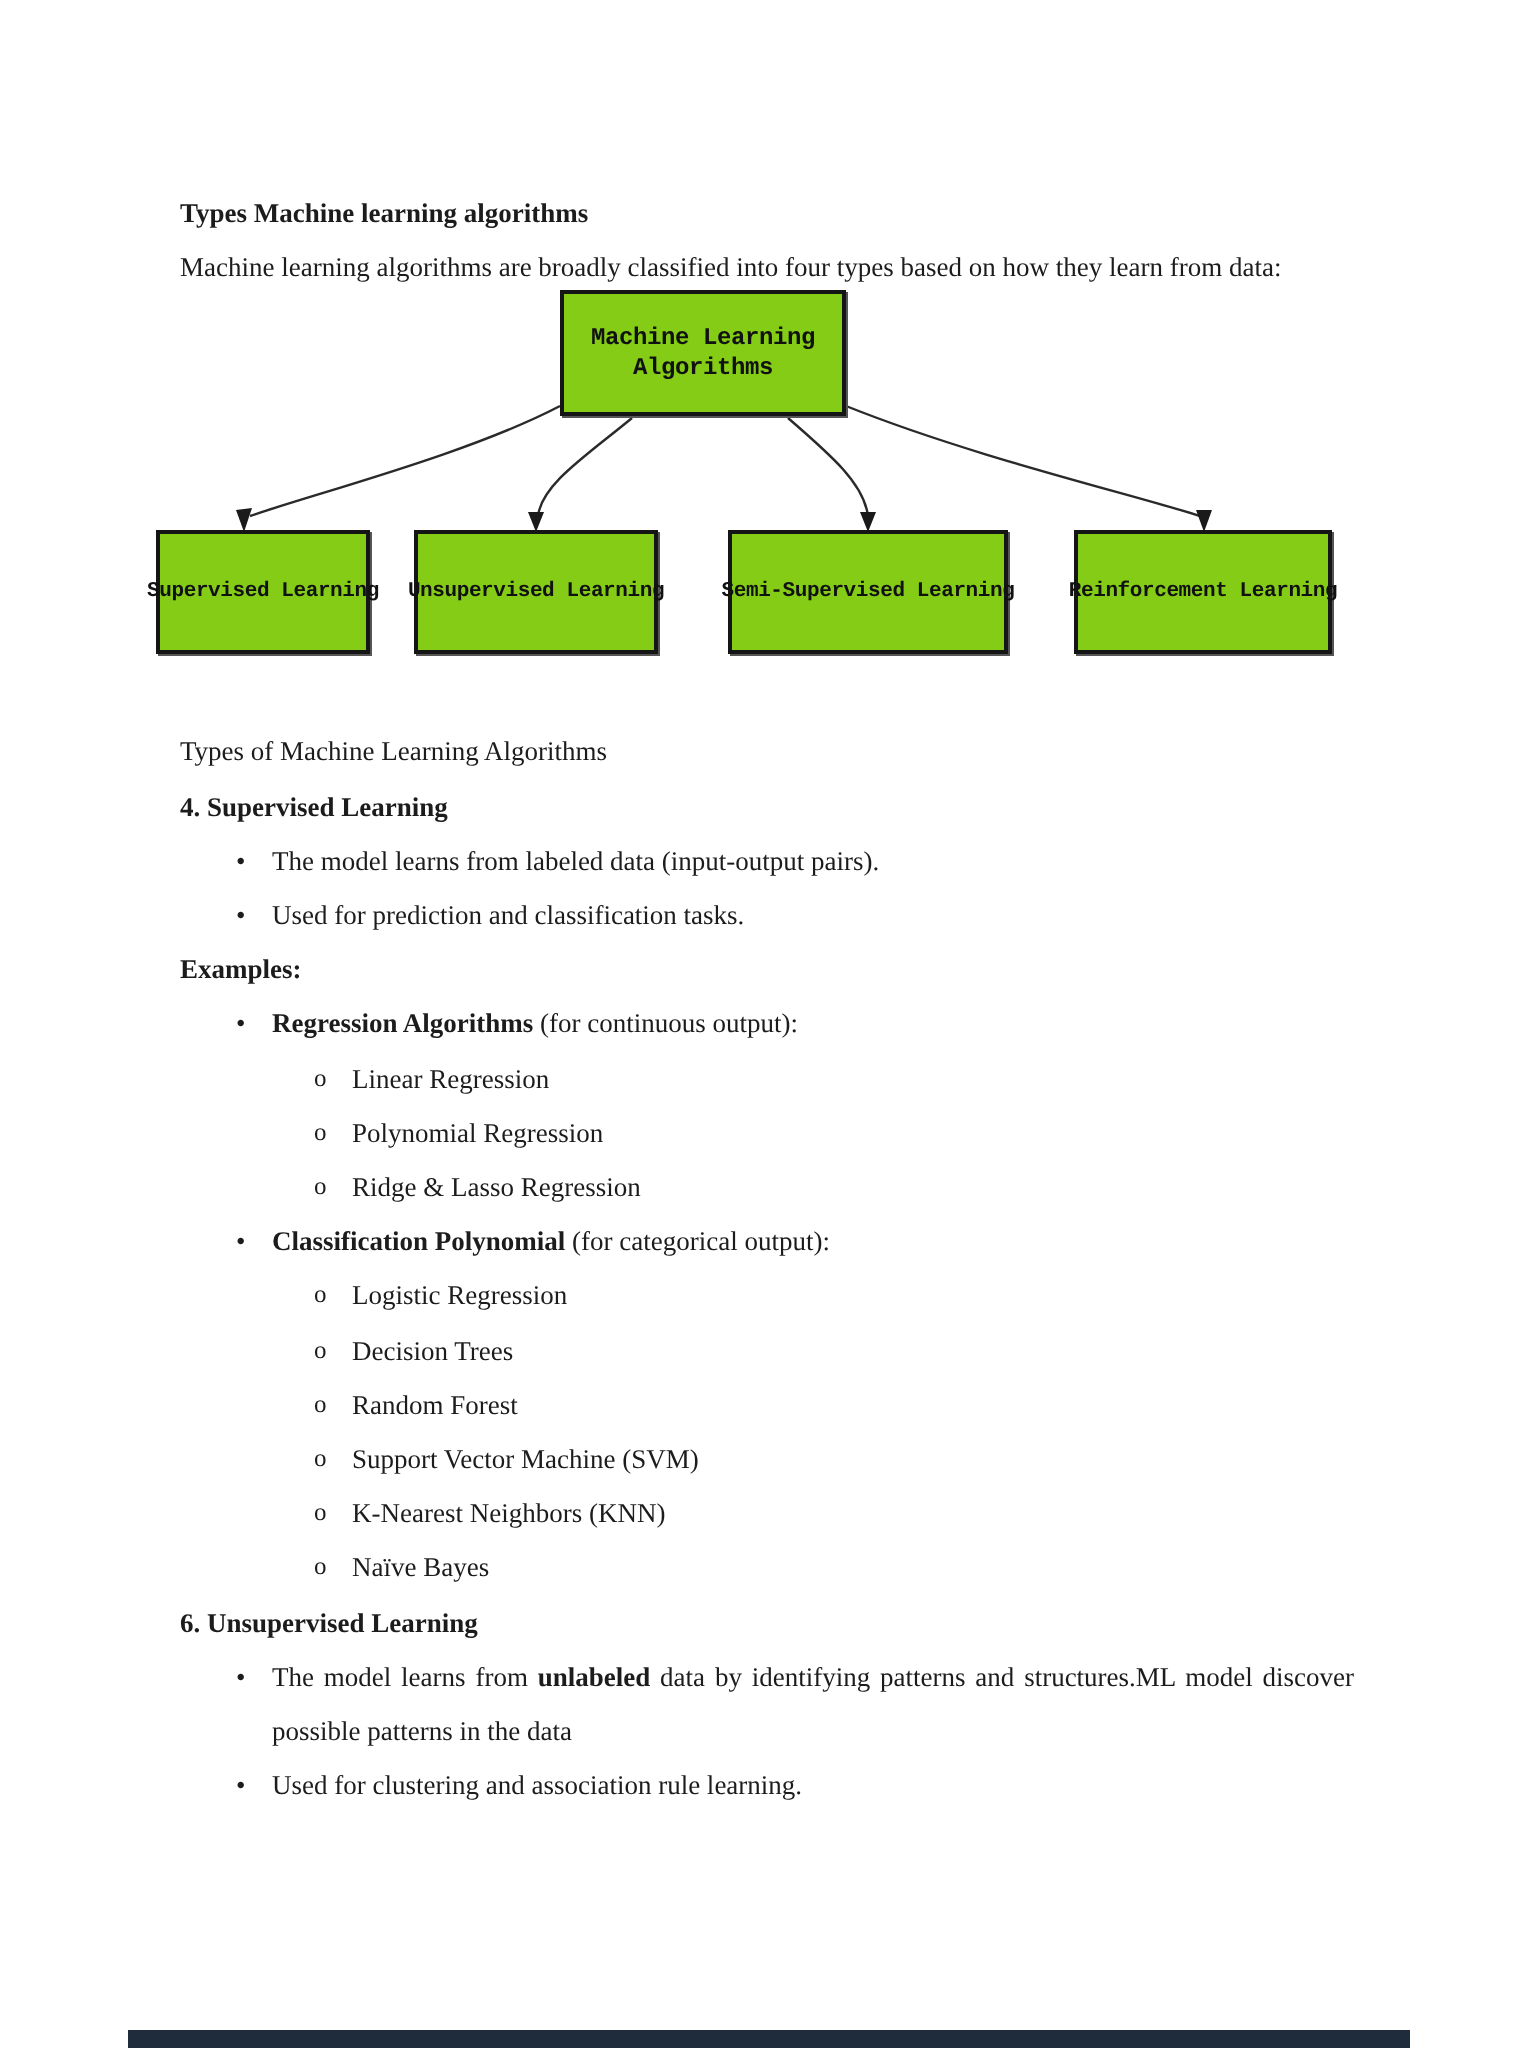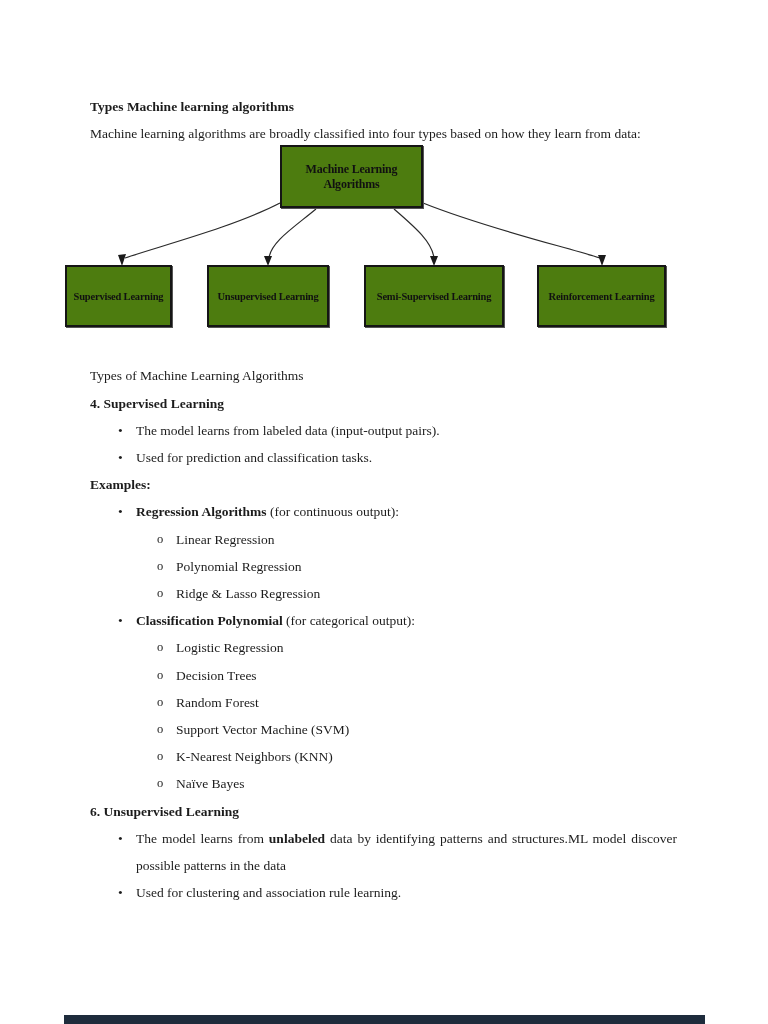--- a/index.html
+++ b/index.html
@@ -32,35 +32,35 @@
     position:relative;
     margin-top:-2px;
     margin-left:-26px;   
     width:660px;
     height:184px;
   }
   .dbox {
     position:absolute;
     display:flex; align-items:center; justify-content:center;
     text-align:center;
-    background:#4d7c0f;
+    background:#84cc16;
     border:2px solid #151515;
     box-shadow:1px 1px 0 #555;
-    font-family:Liberation Serif, serif;
+    font-family:Liberation Mono, monospace;
     font-weight:bold;
     color:#111;
     white-space:nowrap;
     letter-spacing:-0.2px;
   }
   .dbox.root {
     left:216px; top:0; width:143px; height:63px;
     font-size:12px; line-height:15px; white-space:normal;
   }
   .dbox.child { top:120px; height:62px; font-size:10.5px; line-height:13px; }
-  .dbox.c0 { left:1px;   width:107px; }
+  .dbox.c0 { left:14px;   width:107px; }
   .dbox.c1 { left:143px; width:122px; }
   .dbox.c2 { left:300px; width:140px; }
   .dbox.c3 { left:473px; width:129px; }
   .arrows { position:absolute; left:0; top:0; }
 
   
   .sect-gap { margin-top:33px; }
   .h-bold { font-weight:bold; }
   ul { list-style:none; }
   li { position:relative; }

